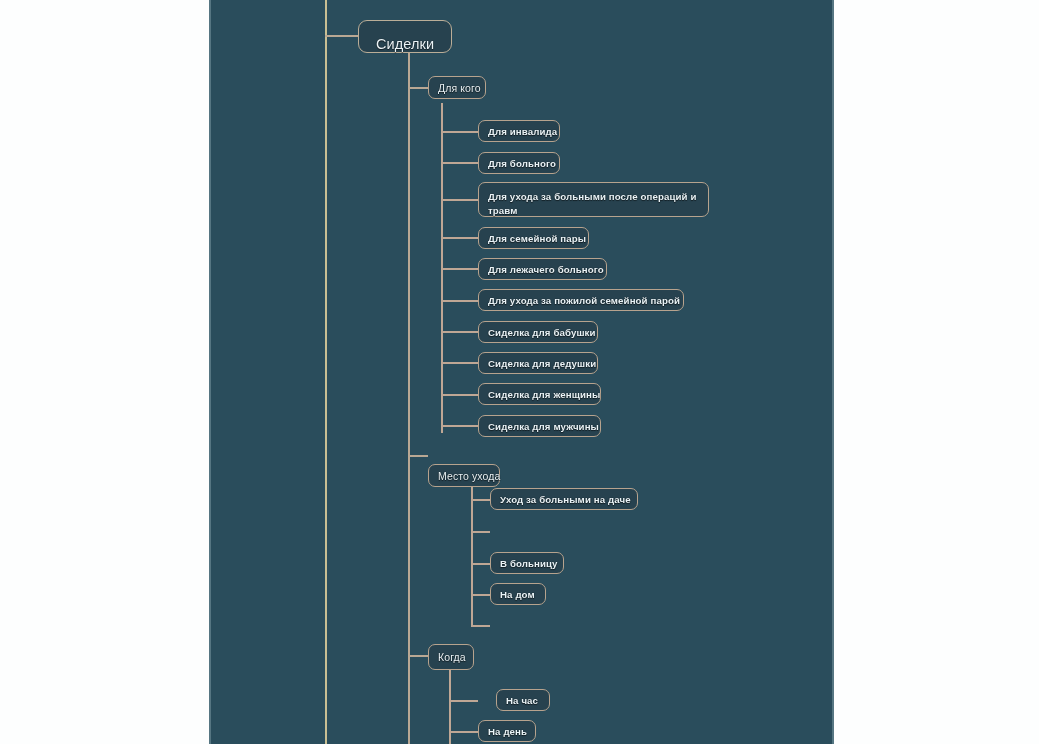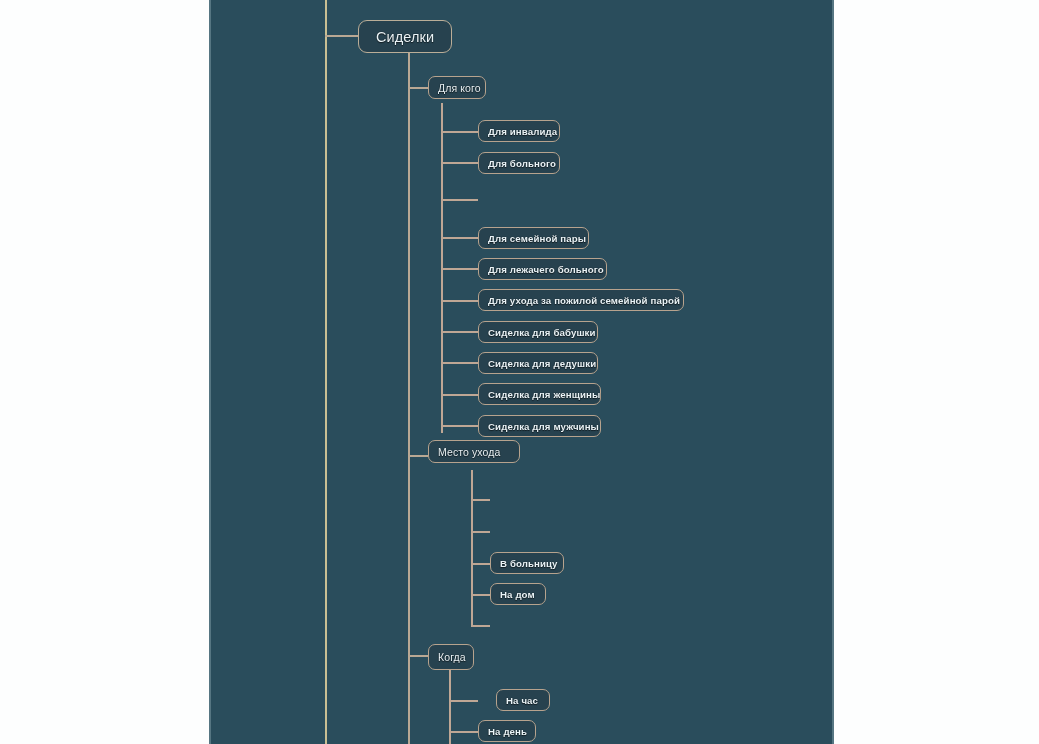--- a/index.html
+++ b/index.html
@@ -76,20 +76,21 @@
     white-space: pre;
   }
 
   
   .node.lvl1 {
     border-radius: 9px;
     border-color: #bbae98;
     font-size: 14.5px;
     padding: 0 13px;
     justify-content: center;
+    align-items: flex-end;
   }
   
   .node.lvl2 {
     font-size: 10.5px;
     font-weight: 400;
     padding: 0 9px;
     border-radius: 7px;
   }
   
   .node.lvl3 {
@@ -161,34 +162,37 @@
     <div class="hline branch" style="left:240px; top:731px; width:29px;"></div>
 
     <div class="node lvl1" style="left:149px; top:20px; width:94px; height:33px;">
       <span>Сиделки</span>
     </div>
 
     <div class="node lvl2" style="left:219px; top:76px; width:58px; height:23px;">
       <span>Для кого</span>
     </div>
 
-    <div class="node lvl2" style="left:219px; top:440px; width:92px; height:23px;">
+    <div class="node lvl2" style="left:219px; top:464px; width:72px; height:23px;">
       <span>Место ухода</span>
     </div>
 
     <div class="node lvl2" style="left:219px; top:644px; width:46px; height:26px;">
       <span>Когда</span>
     </div>
 
     <div class="node lvl3" style="left:269px; top:120px; width:82px; height:22px;">
       <span>Для инвалида</span>
     </div>
     <div class="node lvl3" style="left:269px; top:152px; width:82px; height:22px;">
       <span>Для больного</span>
     </div>
+    <div class="node lvl3 two-line" style="left:269px; top:182px; width:231px; height:35px;">
+      <span>Для ухода за больными после операций и травм</span>
+    </div>
     <div class="node lvl3" style="left:269px; top:227px; width:111px; height:22px;">
       <span>Для семейной пары</span>
     </div>
     <div class="node lvl3" style="left:269px; top:258px; width:129px; height:22px;">
       <span>Для лежачего больного</span>
     </div>
     <div class="node lvl3" style="left:269px; top:289px; width:206px; height:22px;">
       <span>Для ухода за пожилой семейной парой</span>
     </div>
     <div class="node lvl3" style="left:269px; top:321px; width:120px; height:22px;">
@@ -197,20 +201,23 @@
     <div class="node lvl3" style="left:269px; top:352px; width:120px; height:22px;">
       <span>Сиделка для дедушки</span>
     </div>
     <div class="node lvl3" style="left:269px; top:383px; width:123px; height:22px;">
       <span>Сиделка для женщины</span>
     </div>
     <div class="node lvl3" style="left:269px; top:415px; width:123px; height:22px;">
       <span>Сиделка для мужчины</span>
     </div>
 
+    <div class="node lvl3" style="left:281px; top:488px; width:148px; height:22px;">
+      <span>Уход за больными на даче</span>
+    </div>
     <div class="node lvl3" style="left:281px; top:552px; width:74px; height:22px;">
       <span>В больницу</span>
     </div>
     <div class="node lvl3" style="left:281px; top:583px; width:56px; height:22px;">
       <span>На дом</span>
     </div>
 
     <div class="node lvl3" style="left:269px; top:689px; width:54px; height:22px;margin-left:18px;">
       <span>На час</span>
     </div>

